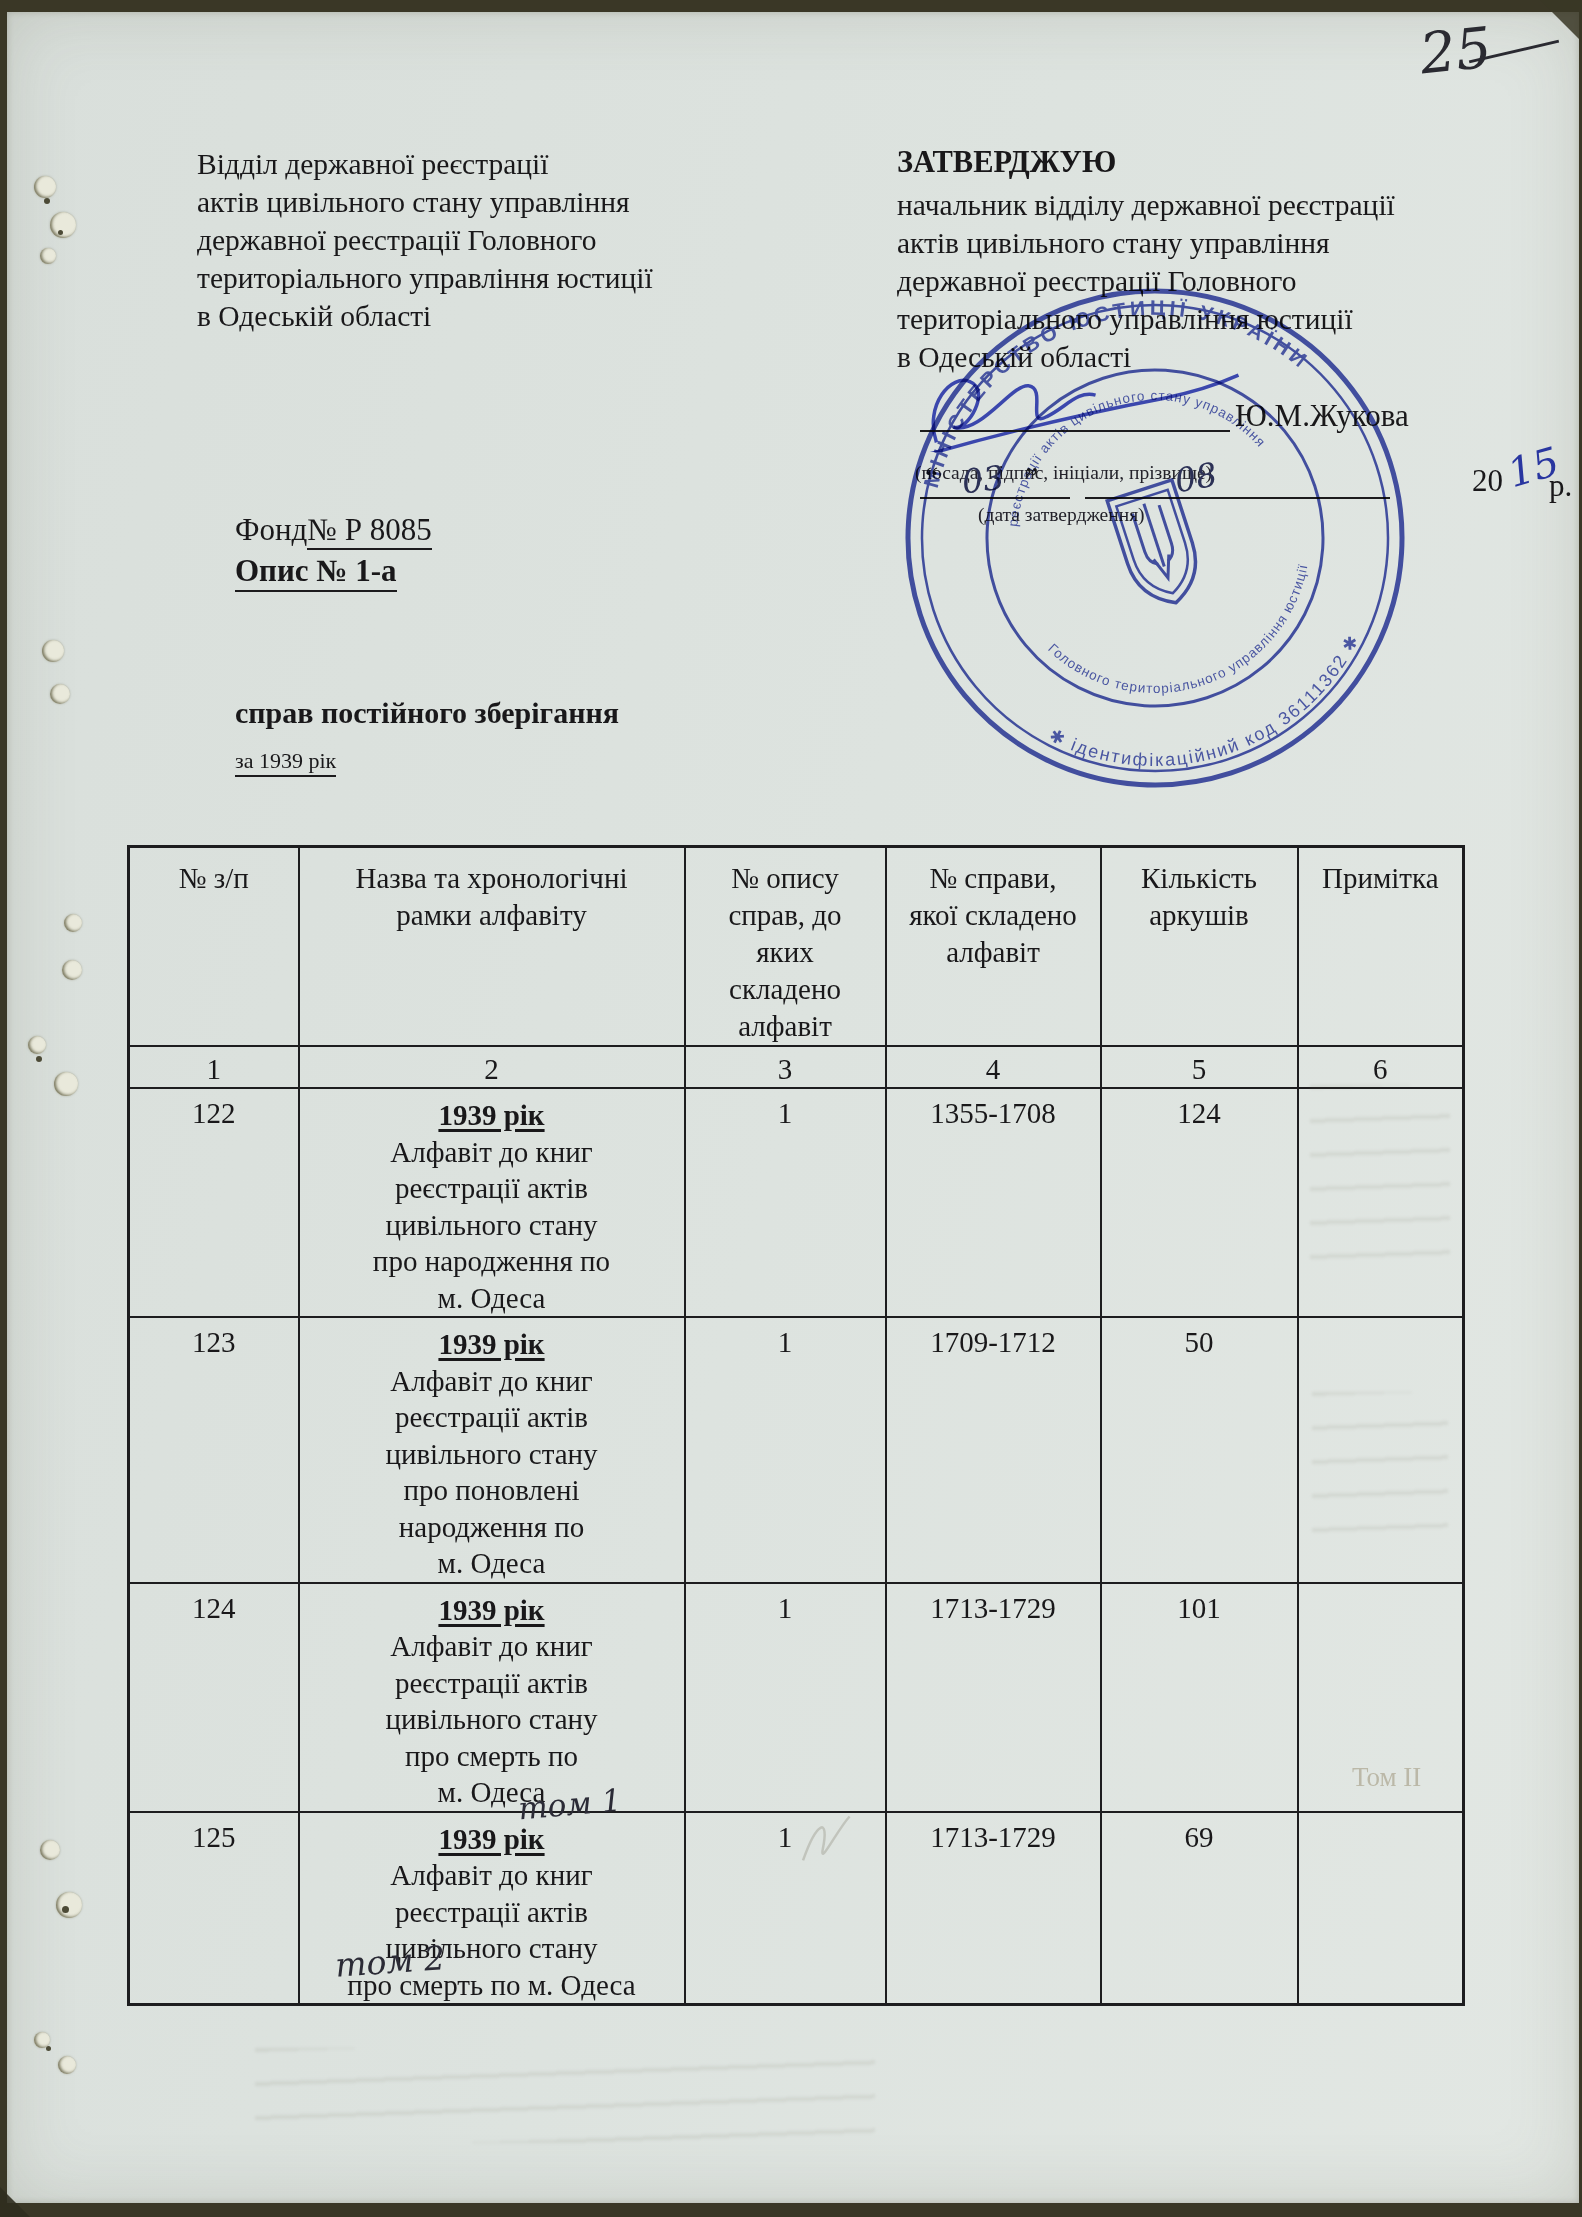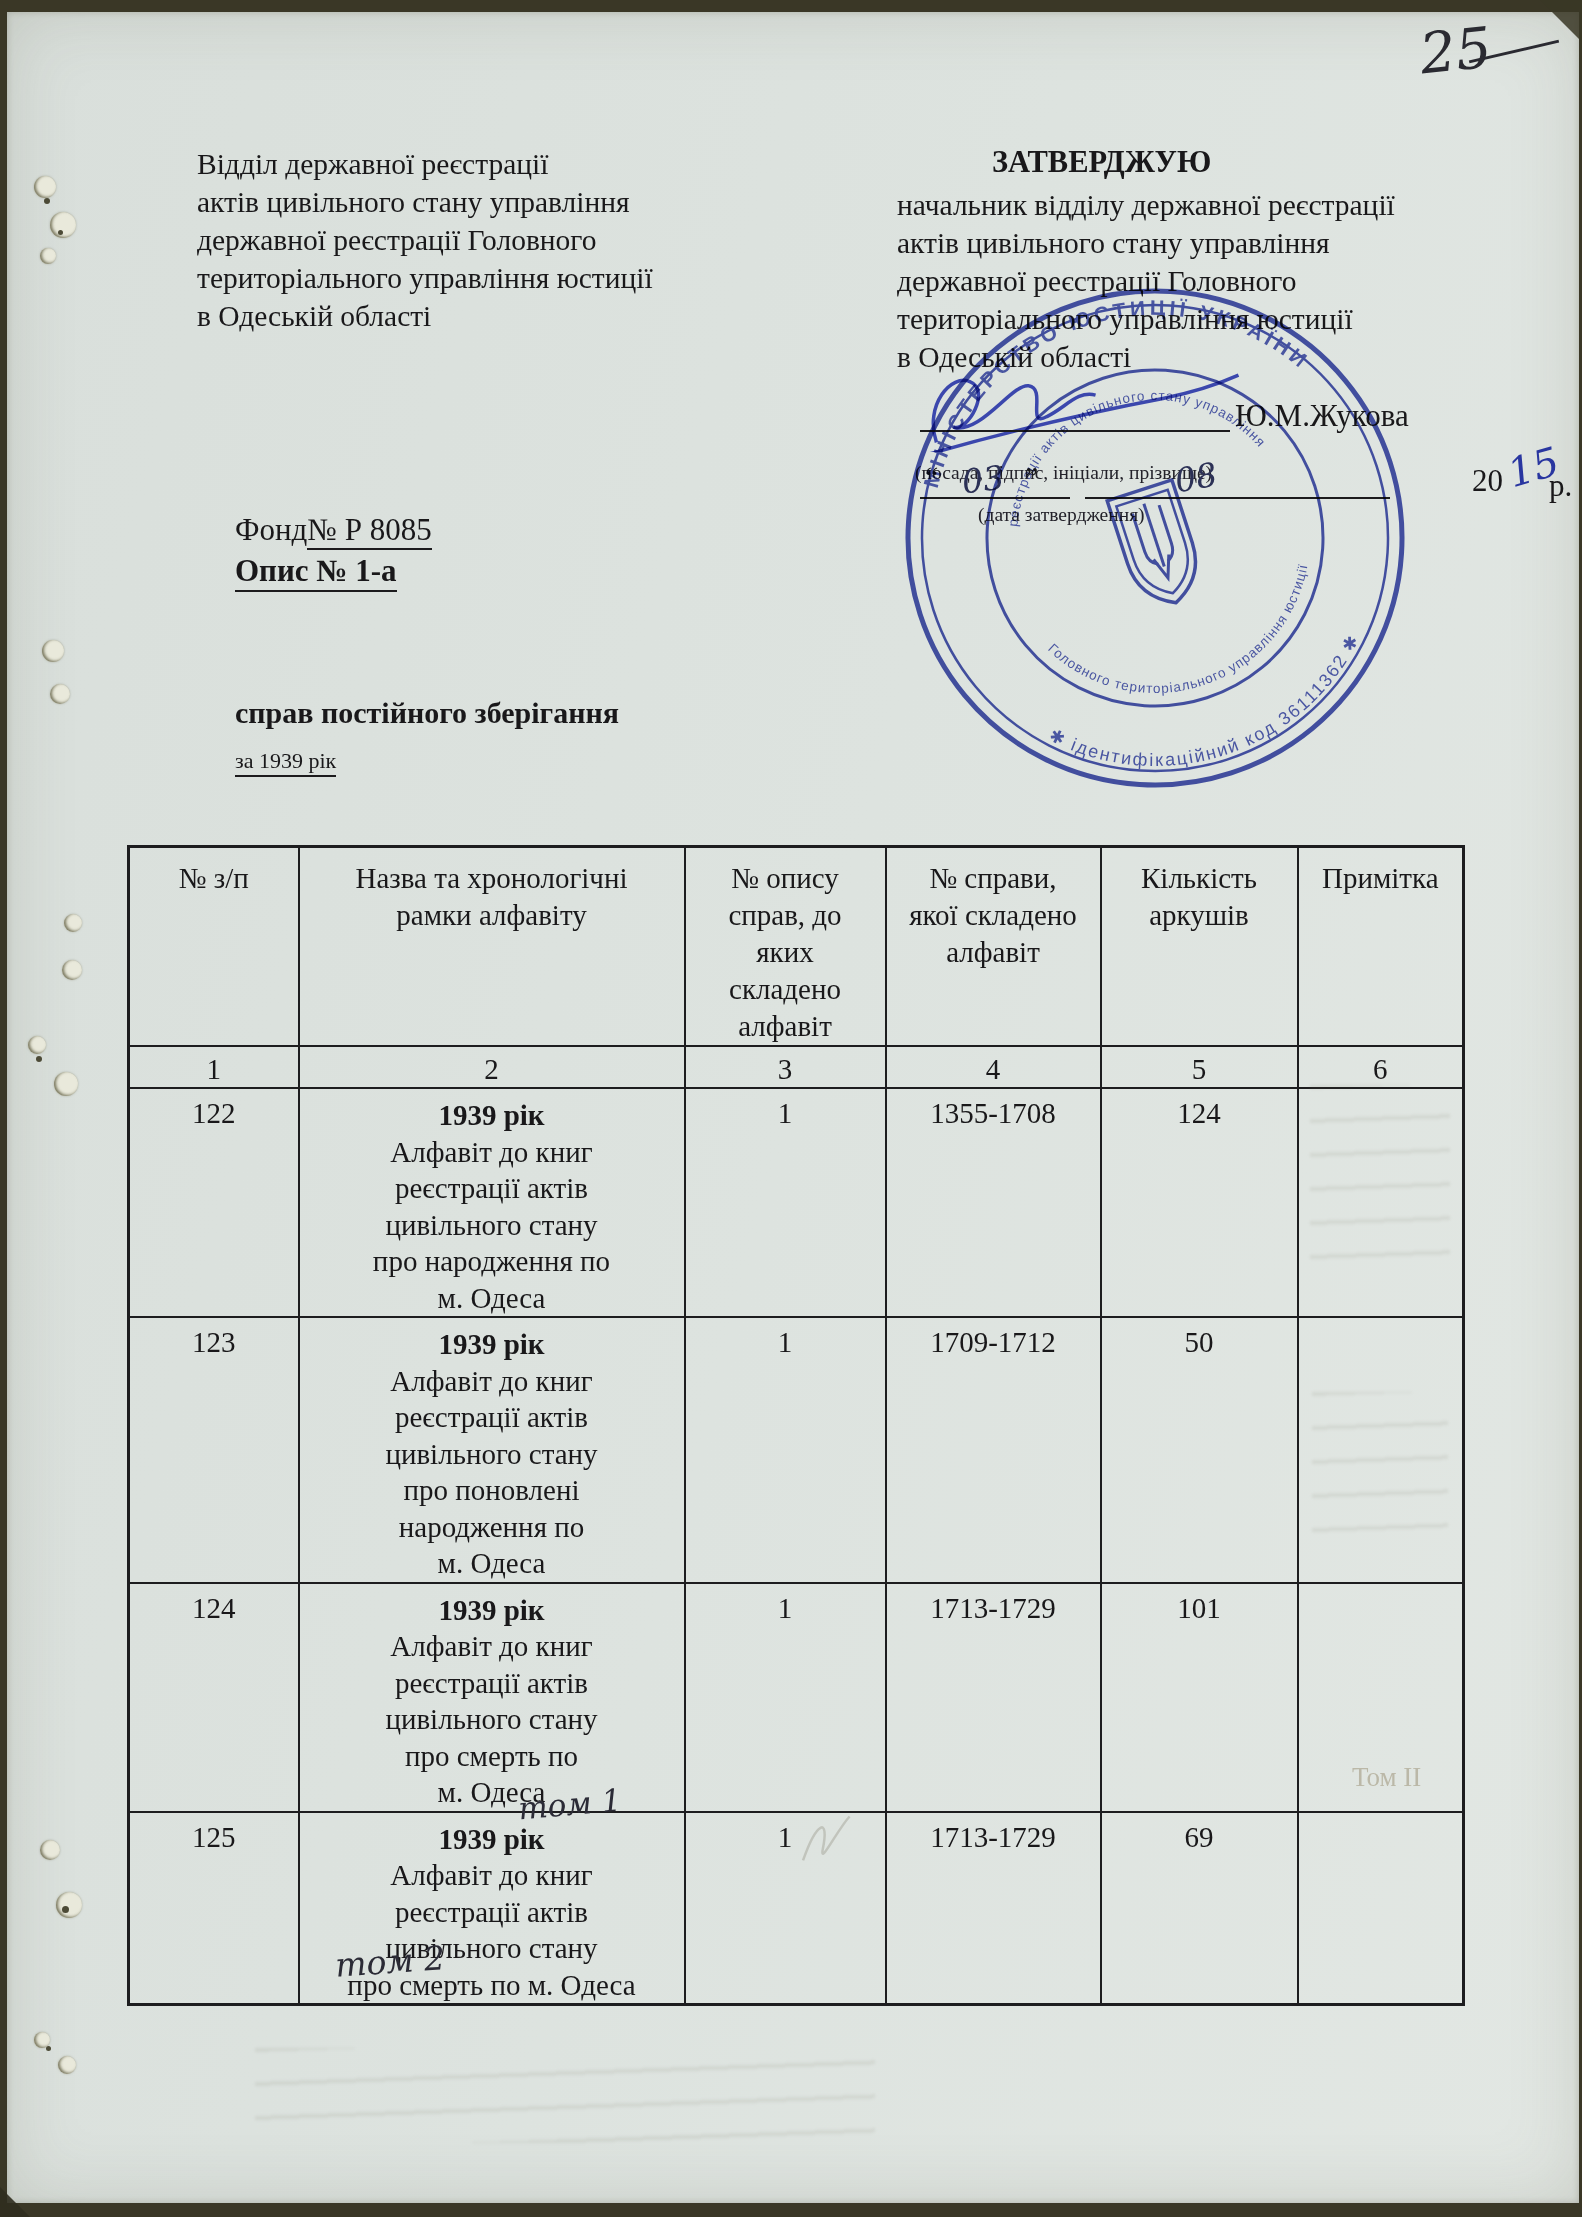--- a/index.html
+++ b/index.html
@@ -22,21 +22,21 @@
   .hw{font-family:"DejaVu Serif",serif;font-style:italic;color:#2b2b36;}
   .hw-blue{color:#2936a0;}
   
   table.inv{border-collapse:collapse;table-layout:fixed;width:1335px;
             border:3px solid #1d1d1f;font-size:29px;padding-left:36px;}
   table.inv td,table.inv th{border:2px solid #1d1d1f;text-align:center;vertical-align:top;
             padding:4px 4px 0 4px;font-weight:normal;overflow:visible;}
   table.inv th{padding-top:12px;line-height:37px;}
   .numrow td{padding-top:1px;line-height:36px;}
   .cell-name{line-height:36.5px;}
-  .year{font-weight:bold;text-decoration-thickness:2.5px;text-underline-offset:4px;}
+  .year{font-weight:bold;text-decoration:underline;text-decoration-thickness:2.5px;text-underline-offset:4px;}
   .rowcell{padding-top:8px !important;}
   
   .bleed{position:absolute;opacity:.5;filter:blur(1.6px);
          background:repeating-linear-gradient(178deg,rgba(110,104,84,.22) 0 4px,rgba(110,104,84,0) 4px 34px);}
   .ghost-text{position:absolute;color:#b5b19e;font-size:27px;opacity:.85;}
   
   .hole{position:absolute;border-radius:50%;background:#e9e9db;
         box-shadow:inset 2px -1px 3px rgba(88,86,58,.75),0 0 2px rgba(118,116,88,.5);}
   .speck{position:absolute;border-radius:50%;background:#4c4a36;}
   .stamp-wrap{mix-blend-mode:multiply;}
@@ -52,21 +52,21 @@
   <div class="abs hw" style="left:1420px;top:18px;font-size:56px;transform:rotate(-6deg);color:#2a2a31;">25</div>
   <div class="abs" style="left:1468px;top:50px;width:92px;border-top:3px solid #2a2a31;transform:rotate(-13deg);"></div>
 
   <div class="abs block ml" style="left:197px;top:145px;">Відділ державної реєстрації
 актів цивільного стану управління
 державної реєстрації Головного
 територіального  управління юстиції
 в Одеській області</div>
 
   <div class="abs" style="left:897px;top:145px;width:600px;">
-    <div class="b" style="font-size:30.5px;margin-left:95px;margin-bottom:6px;">ЗАТВЕРДЖУЮ</div>
+    <div class="b" style="font-size:30.5px;margin-bottom:6px;">ЗАТВЕРДЖУЮ</div>
     <div class="block ml">начальник відділу державної реєстрації
 актів цивільного стану управління
 державної реєстрації Головного
 територіального управління юстиції
 в Одеській області</div>
   </div>
 
   <svg class="abs" style="left:918px;top:352px;" width="330" height="100" viewBox="0 0 330 100">
     <g fill="none" stroke="#2a37a8" stroke-width="3.5" opacity="0.9" transform="rotate(-4 165 50)">
       <path d="M16 80 C 6 42 36 12 54 22 C 74 32 48 72 34 66 C 60 76 96 26 112 30 C 130 34 106 72 128 62 C 148 54 160 38 178 44"></path>

